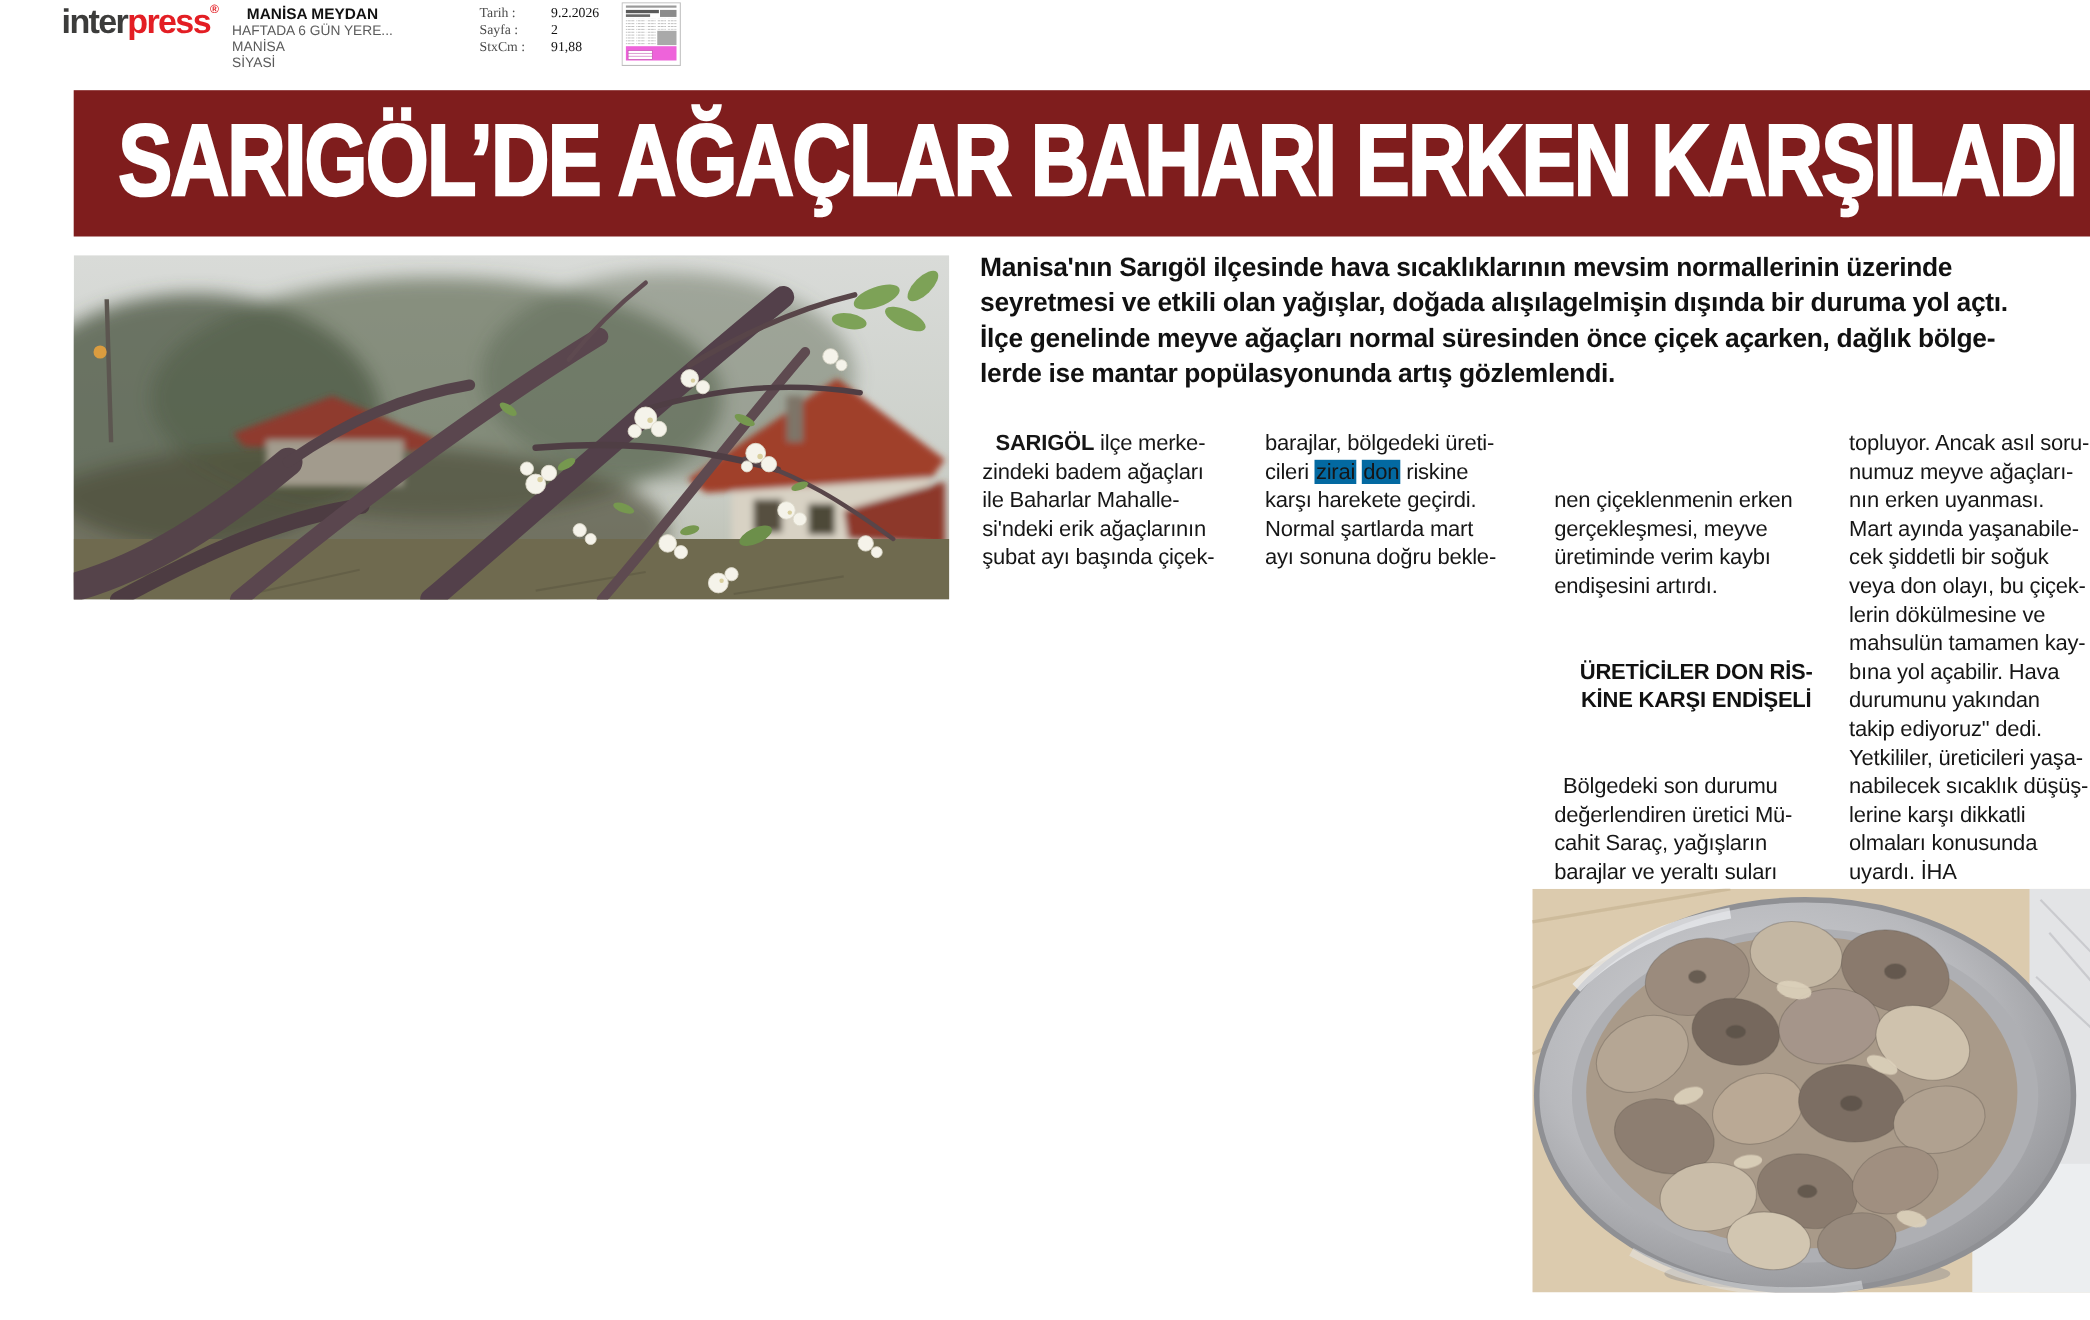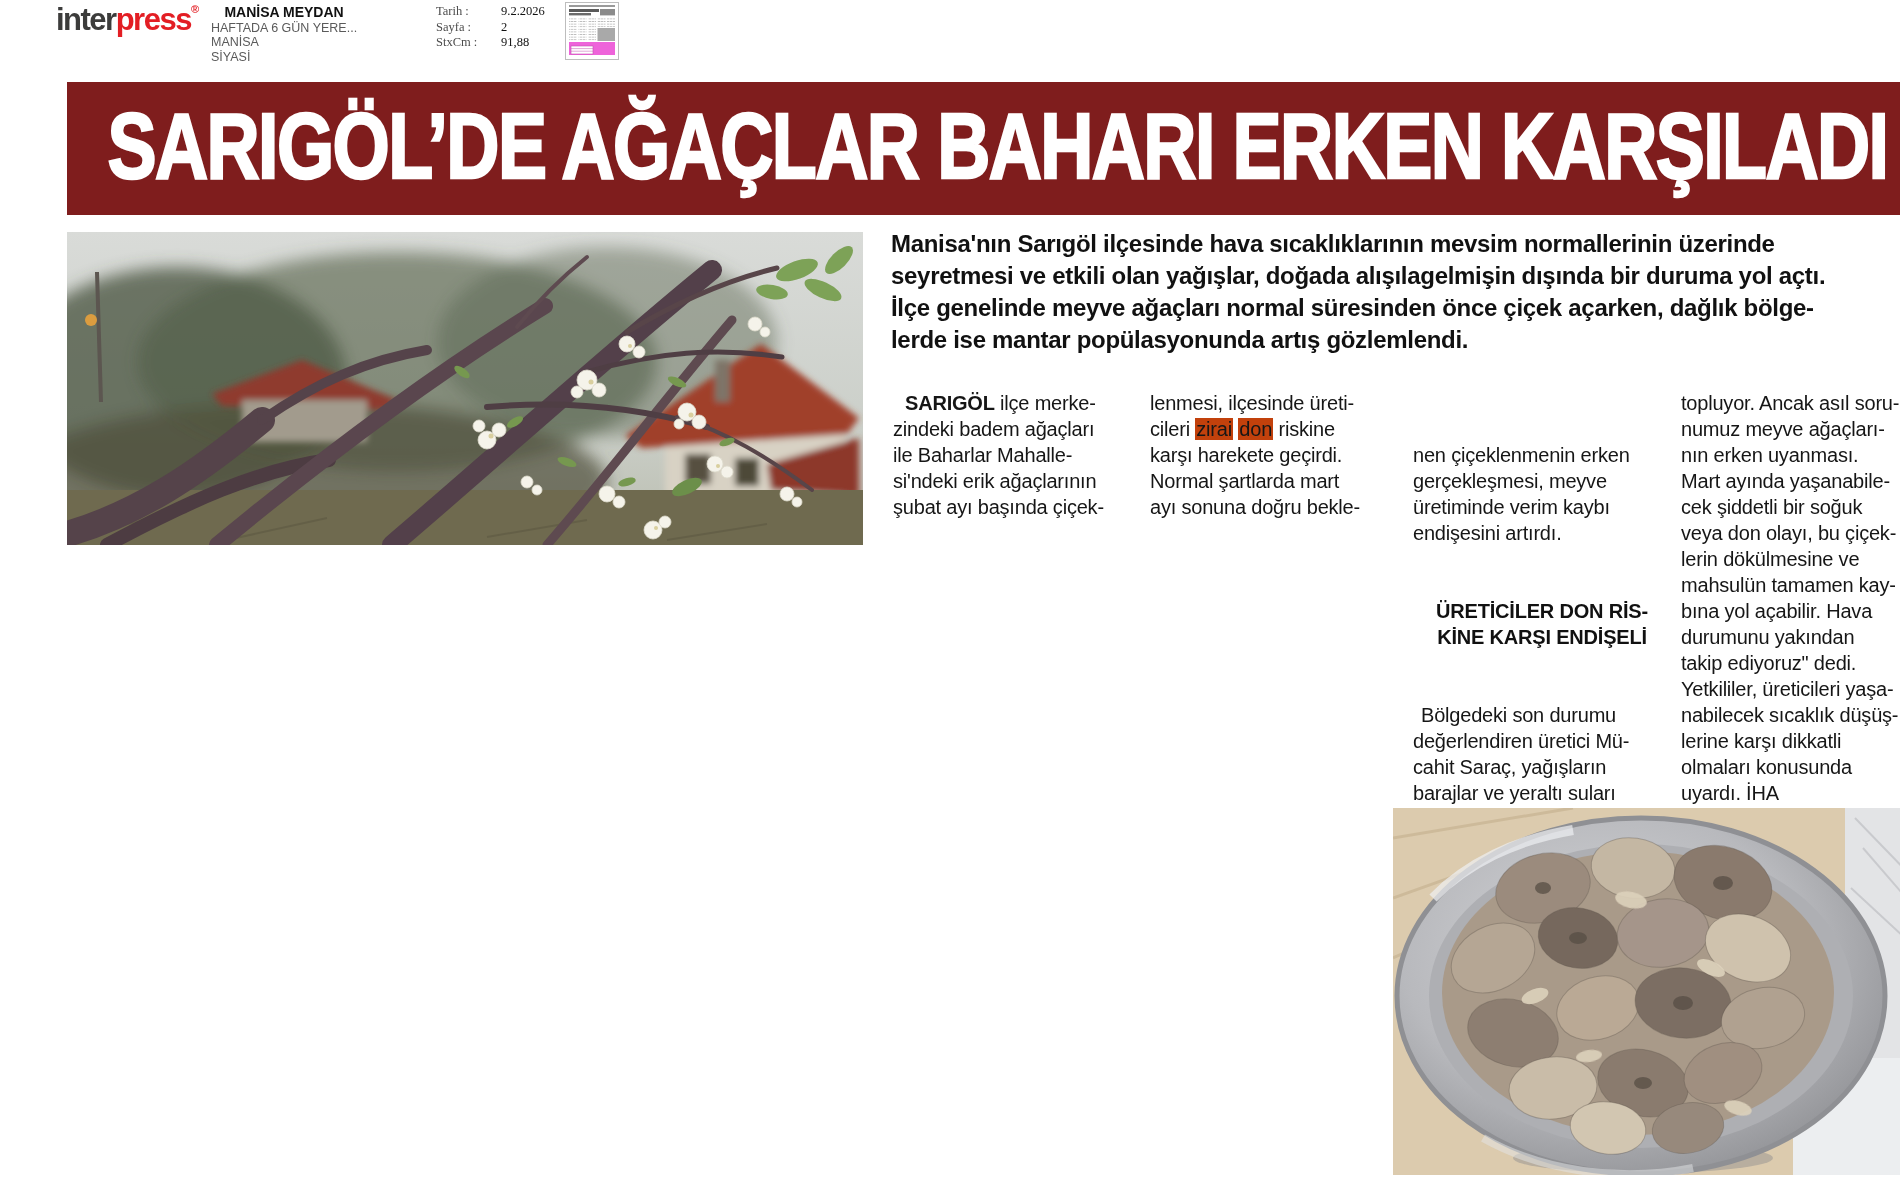--- a/index.html
+++ b/index.html
@@ -33,21 +33,21 @@
   
   .lead{position:absolute;left:843px;top:228px;width:1050px;font-size:24px;font-weight:700;
         line-height:32px;letter-spacing:-0.3px;color:#111;white-space:pre-wrap;}
   .col{position:absolute;top:390px;font-size:20px;line-height:26px;letter-spacing:-0.2px;
        color:#161616;white-space:pre-wrap;}
   .col1{left:845px;width:252px;text-indent:12px;}
   .col2{left:1102px;width:256px;}
   .col3{left:1365px;width:258px;}
   .col4{left:1633px;width:256px;}
   .bold{font-weight:700;}
-  .hl{background:#c2410c;padding:0 1px;}
+  .hl{background:#0369a1;padding:0 1px;}
   .subhead{font-weight:700;text-align:center;white-space:pre-wrap;color:#111;}
   .seg-indent{text-indent:8px;white-space:pre-wrap;}
 </style>
 </head>
 <body>
 
 <div class="page">
 
   <div class="logo"><span class="p1">inter</span><span class="p2">press</span><span class="reg">®</span></div>
 
@@ -234,21 +234,21 @@
 seyretmesi ve etkili olan yağışlar, doğada alışılagelmişin dışında bir duruma yol açtı.
 İlçe genelinde meyve ağaçları normal süresinden önce çiçek açarken, dağlık bölge-
 lerde ise mantar popülasyonunda artış gözlemlendi.</div>
 
   <div class="col col1"><span class="bold">SARIGÖL</span><span> ilçe merke-
 zindeki badem ağaçları
 ile Baharlar Mahalle-
 si'ndeki erik ağaçlarının
 şubat ayı başında çiçek-</span></div>
 
-  <div class="col col2"><span>lenmesi, ilçesinde üreti-
+  <div class="col col2"><span>barajlar, bölgedeki üreti-
 cileri </span><span class="hl">zirai</span><span> </span><span class="hl">don</span><span> riskine
 karşı harekete geçirdi.
 Normal şartlarda mart
 ayı sonuna doğru bekle-</span></div>
 
   <div class="col col3">
     <div style="white-space:pre-wrap;">nen çiçeklenmenin erken
 gerçekleşmesi, meyve
 üretiminde verim kaybı
 endişesini artırdı.</div>

